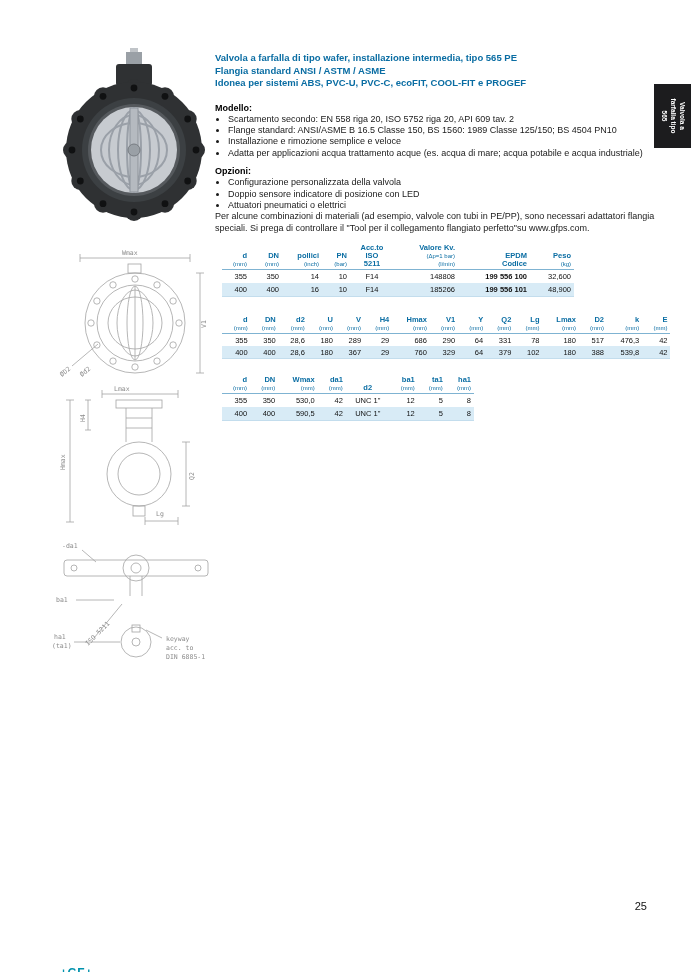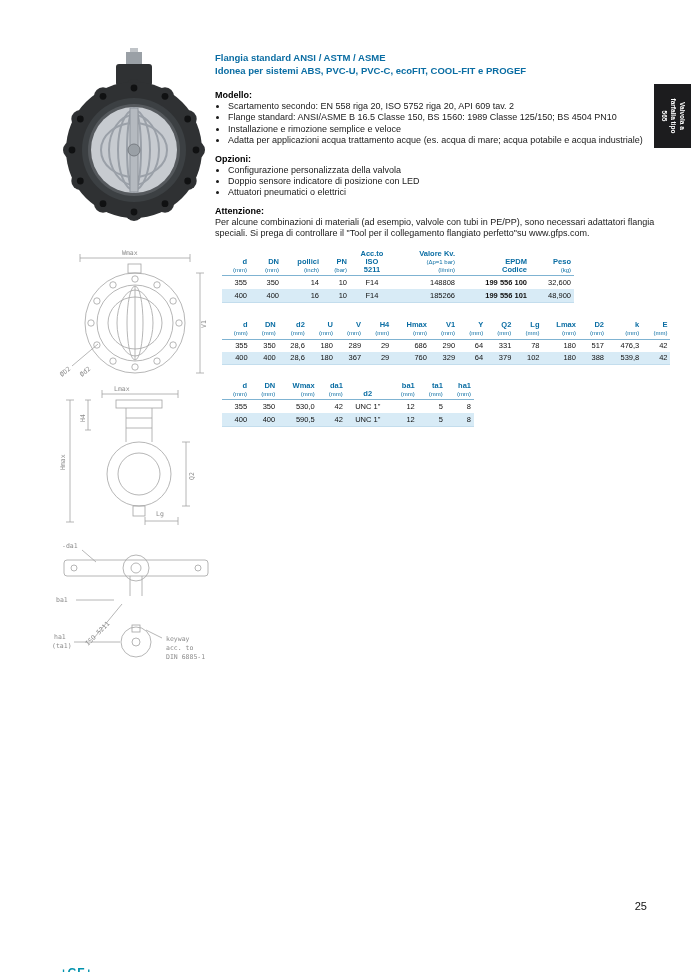--- a/index.html
+++ b/index.html
@@ -222,39 +222,39 @@
       <text x="38" y="108" transform="rotate(-45 38 108)">ISO 5211</text>
       <text x="4" y="101">ha1</text>
       <text x="2" y="110">(ta1)</text>
       <text x="116" y="103">keyway</text>
       <text x="116" y="112">acc. to</text>
       <text x="116" y="121">DIN 6885-1</text>
     </g>
   </svg>
 
   <div class="content">
+    <div class="title-line">Valvola a farfalla di tipo wafer, installazione intermedia, tipo 565 PE</div>
     <div class="title-line">Flangia standard ANSI / ASTM / ASME</div>
     <div class="title-line">Idonea per sistemi ABS, PVC-U, PVC-C, ecoFIT, COOL-FIT e PROGEF</div>
 
     <div class="sec-label first">Modello:</div>
     <ul class="bullets">
         <li>Scartamento secondo: EN 558 riga 20, ISO 5752 riga 20, API 609 tav. 2</li>
         <li>Flange standard:  ANSI/ASME B 16.5 Classe 150, BS 1560: 1989 Classe 125/150; BS 4504 PN10</li>
         <li>Installazione e rimozione semplice e veloce</li>
         <li>Adatta per applicazioni acqua trattamento acque (es. acqua di mare; acqua potabile e acqua industriale)</li>
       </ul>
 
     <div class="sec-label">Opzioni:</div>
     <ul class="bullets">
         <li>Configurazione personalizzata della valvola</li>
         <li>Doppio sensore indicatore di posizione con LED</li>
         <li>Attuatori pneumatici o elettrici</li>
       </ul>
 
-    <div class="sec-label">Attenzione:</div>
     <div class="note">Per alcune combinazioni di materiali (ad esempio, valvole con tubi in PE/PP), sono necessari adattatori flangia speciali. Si prega di controllare il "Tool per il collegamento flangiato perfetto"su www.gfps.com.</div>
 
     <table class="t1">
       <thead>
         <tr>
             <th>
               <div>d</div>
               <div class="unit">(mm)</div>
             </th>
             <th>

